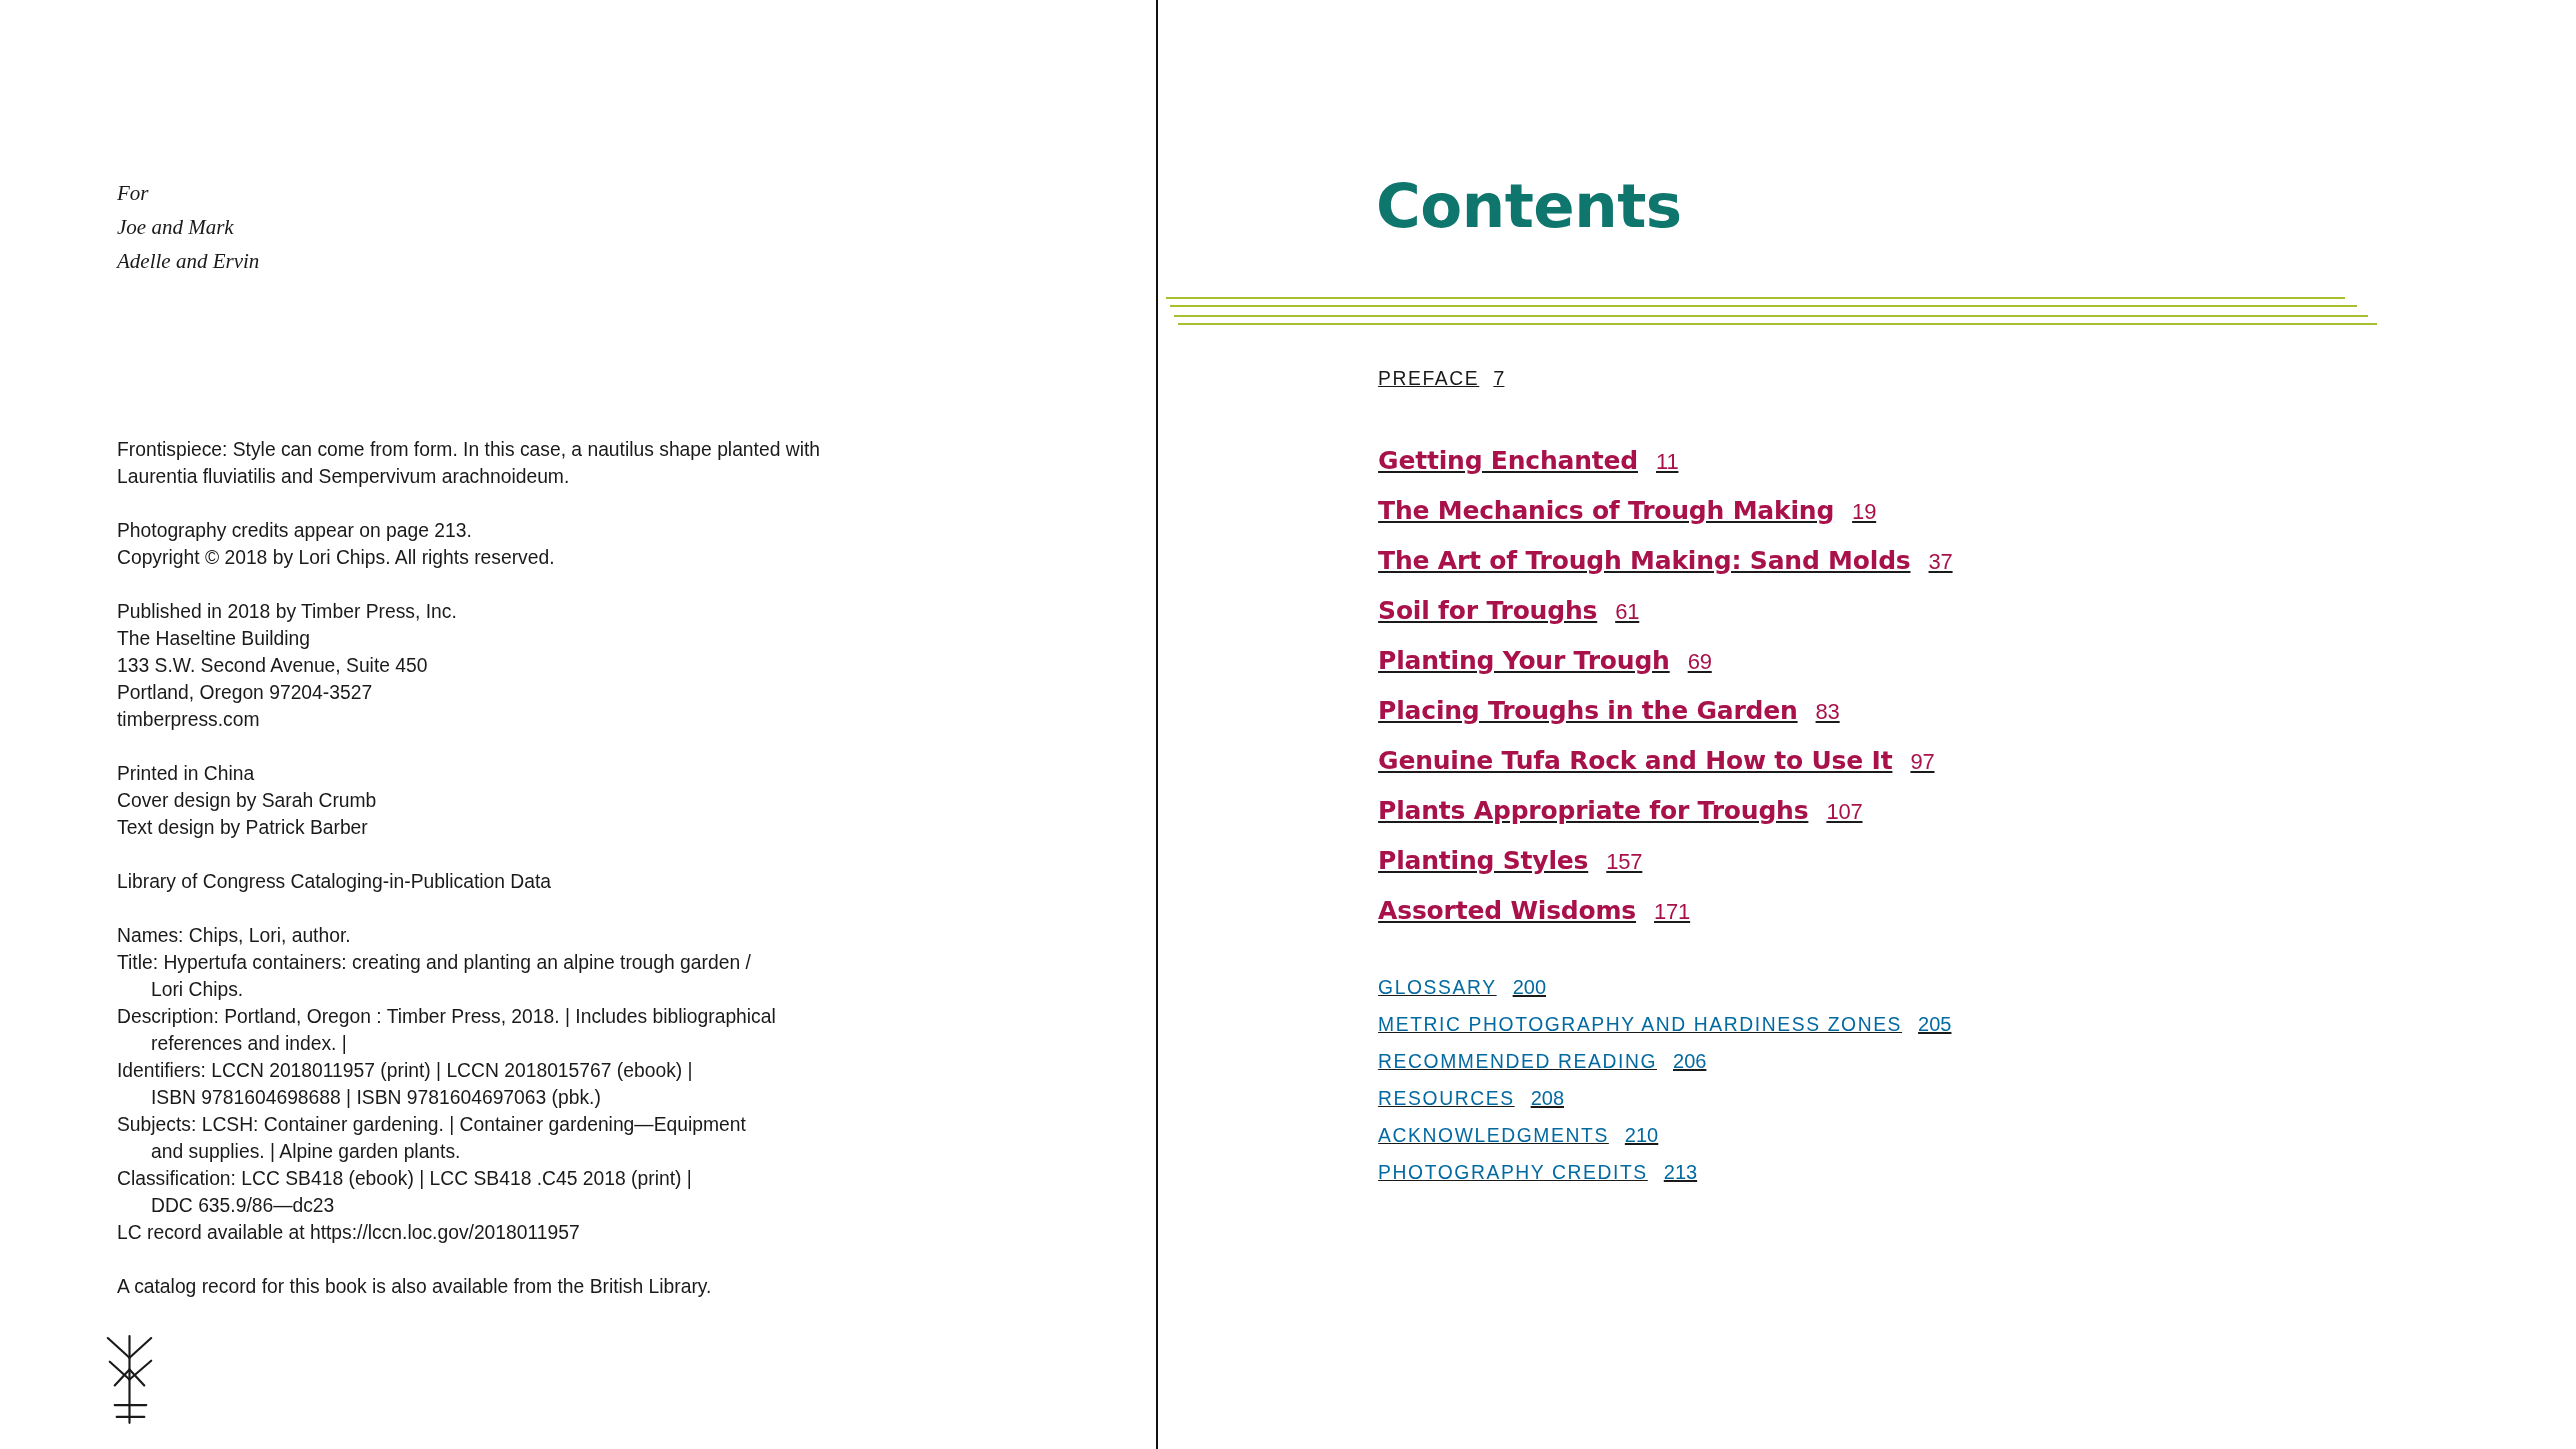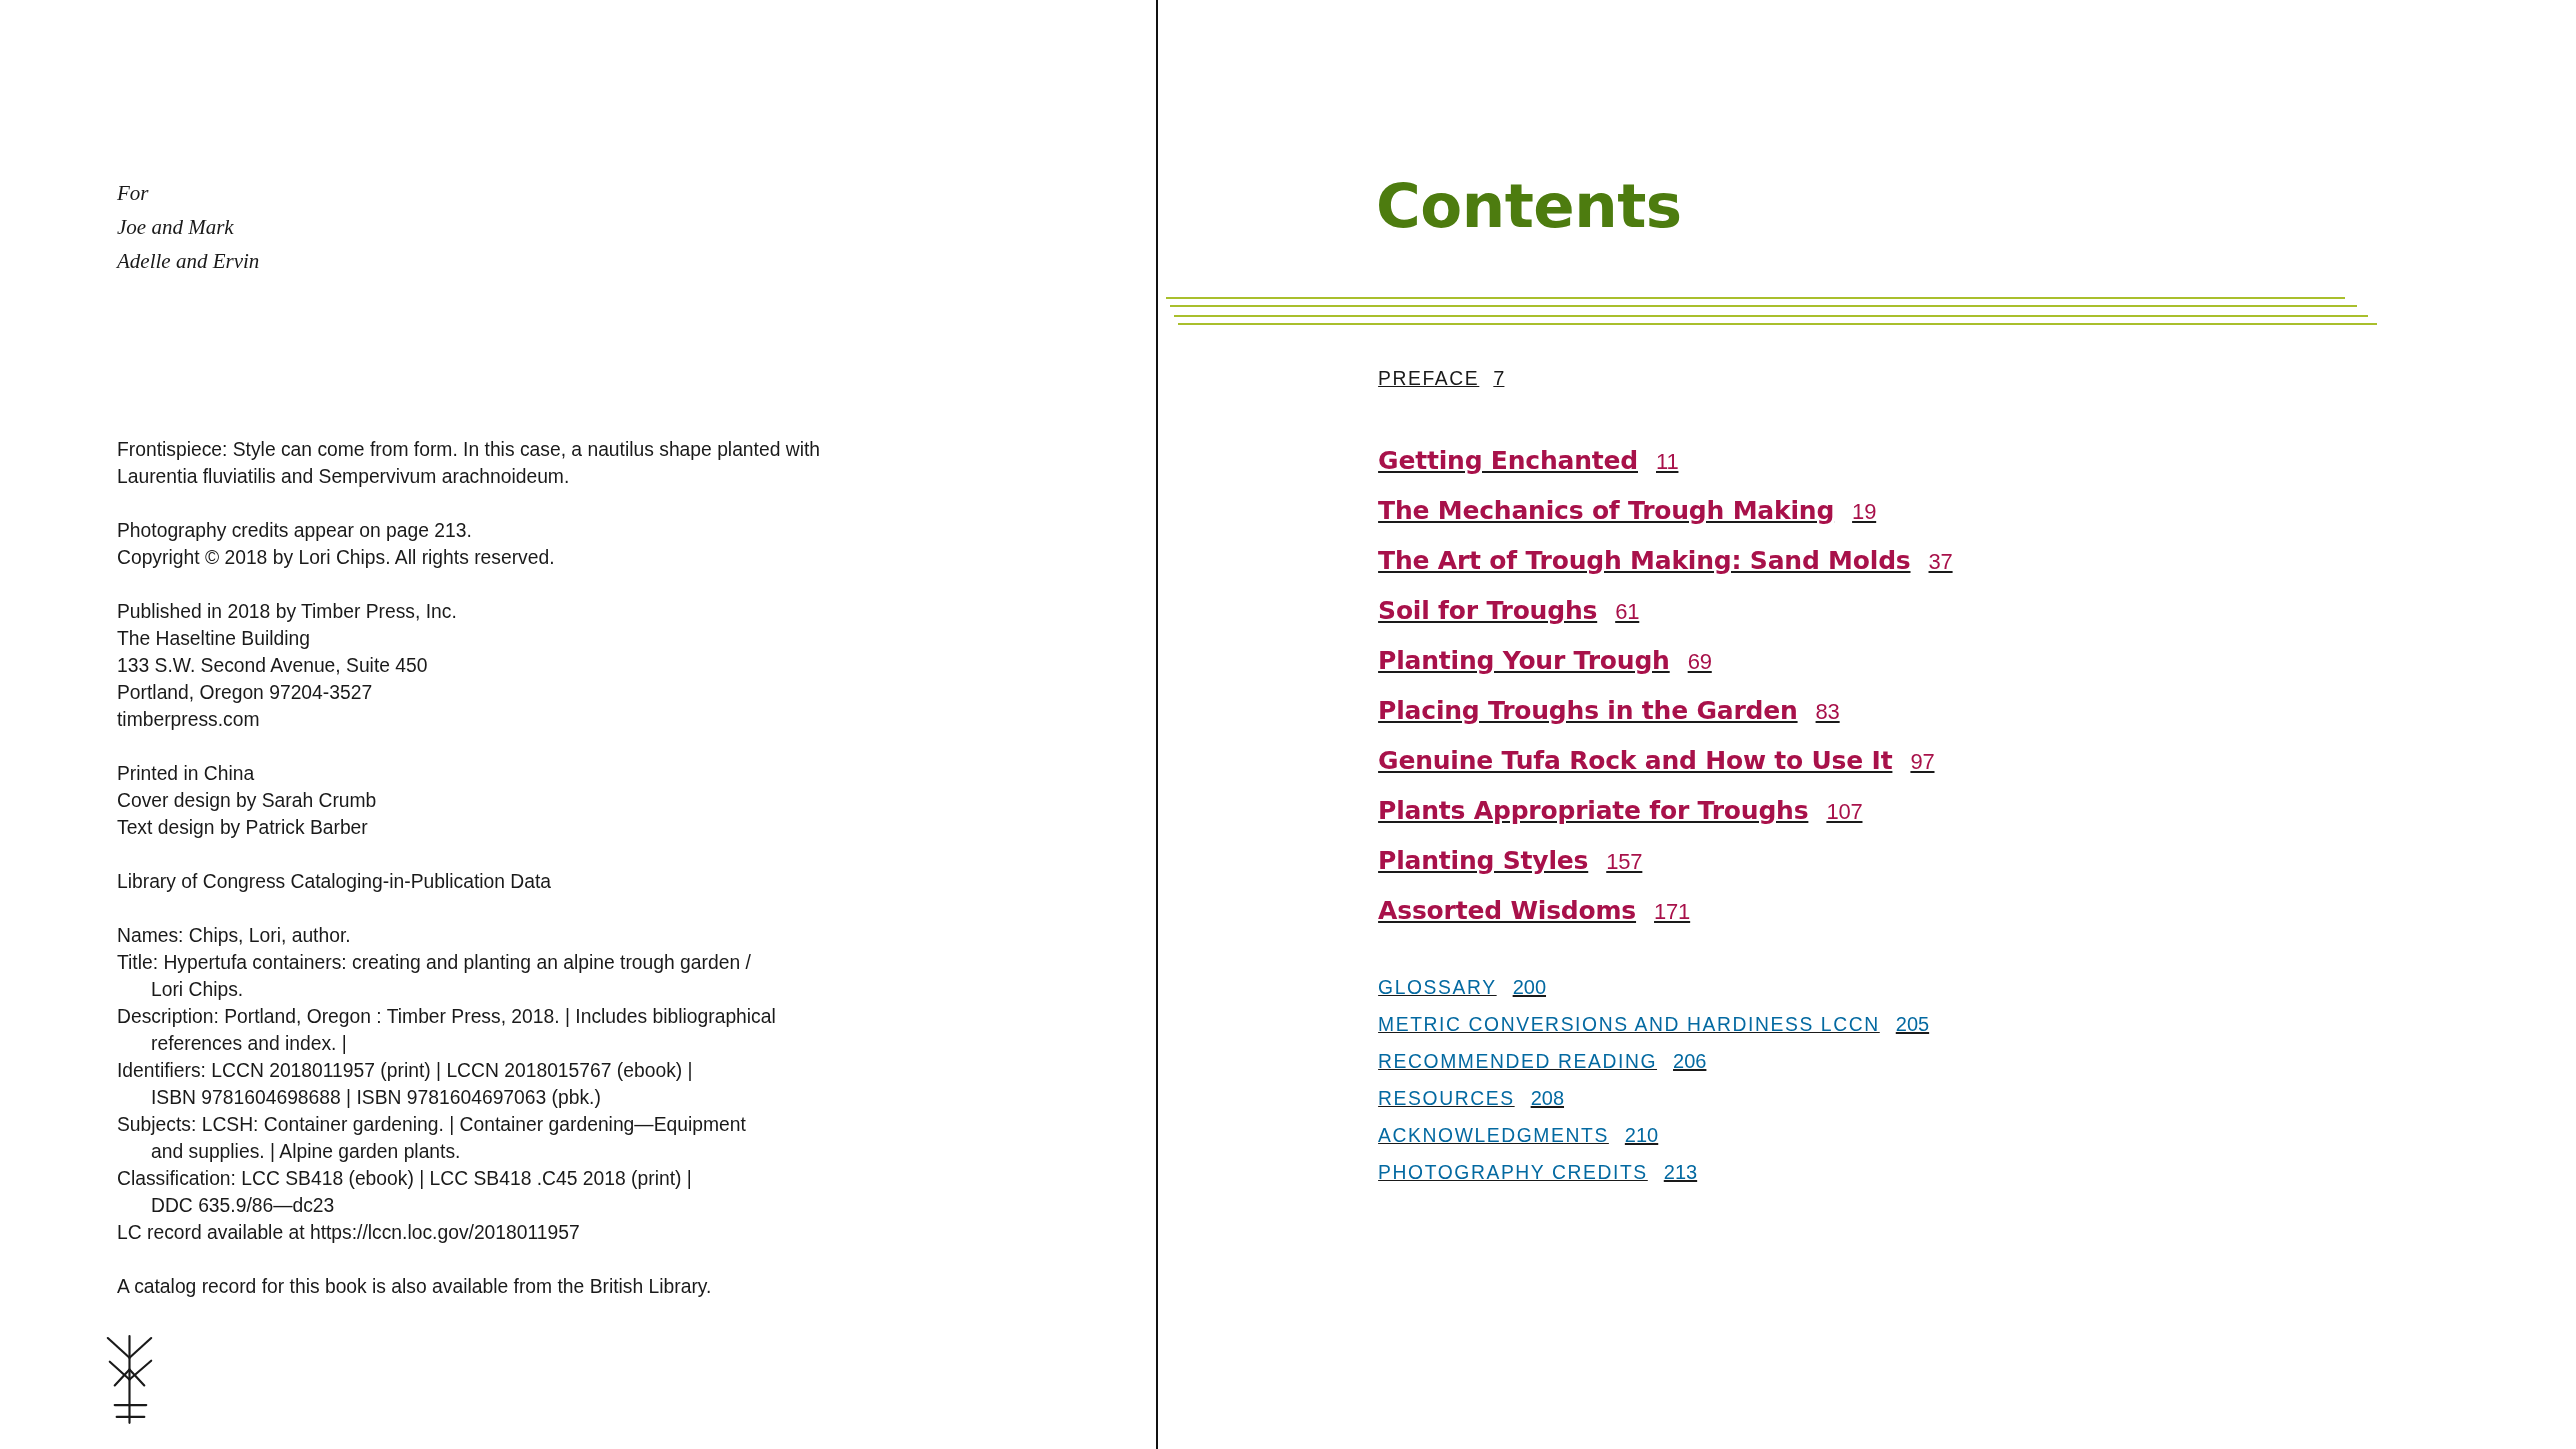--- a/index.html
+++ b/index.html
@@ -74,21 +74,21 @@
     background: #ffffff;
   }
   .contents-title {
     position: absolute;
     left: 218px;
     top: 170px;
     font-family: "DejaVu Sans", sans-serif;
     font-weight: bold;
     font-size: 61px;
     letter-spacing: -0.5px;
-    color: #4d7c0f;
+    color: #0f766e;
   }
   .rule-group {
     position: absolute;
     left: 0px;
     top: 297px;
     width: 1219px;
     height: 36px;
   }
   .rule-group .rule {
     position: absolute;
@@ -286,21 +286,21 @@
           <span class="pg">171</span>
         </div>
       </div>
 
       <div class="backmatter">
         <div class="back-row">
           <span>GLOSSARY</span>
           <span class="pg">200</span>
         </div>
         <div class="back-row">
-          <span>METRIC CONVERSIONS AND HARDINESS LCCN</span>
+          <span>METRIC PHOTOGRAPHY AND HARDINESS ZONES</span>
           <span class="pg">205</span>
         </div>
         <div class="back-row">
           <span>RECOMMENDED READING</span>
           <span class="pg">206</span>
         </div>
         <div class="back-row">
           <span>RESOURCES</span>
           <span class="pg">208</span>
         </div>

